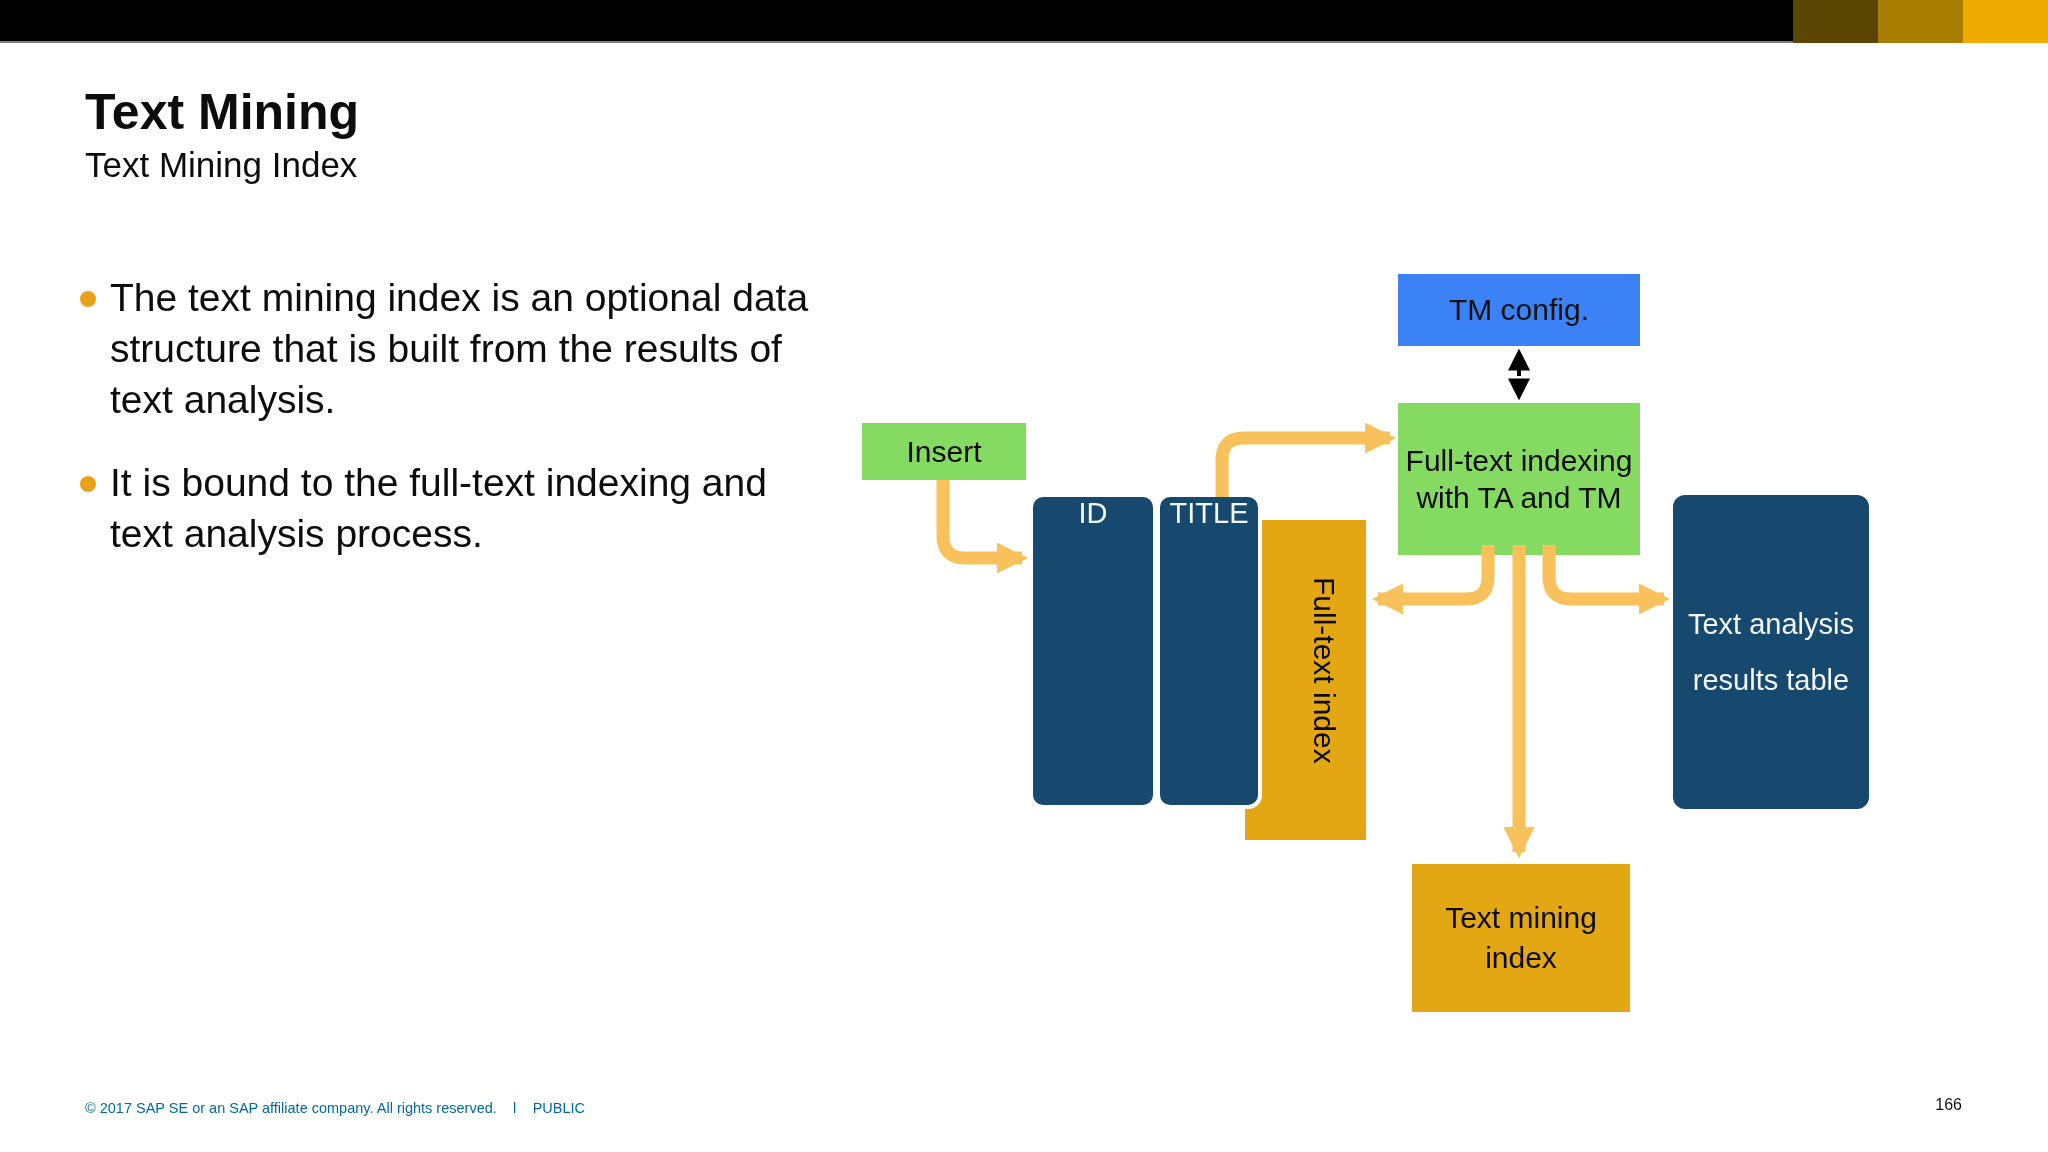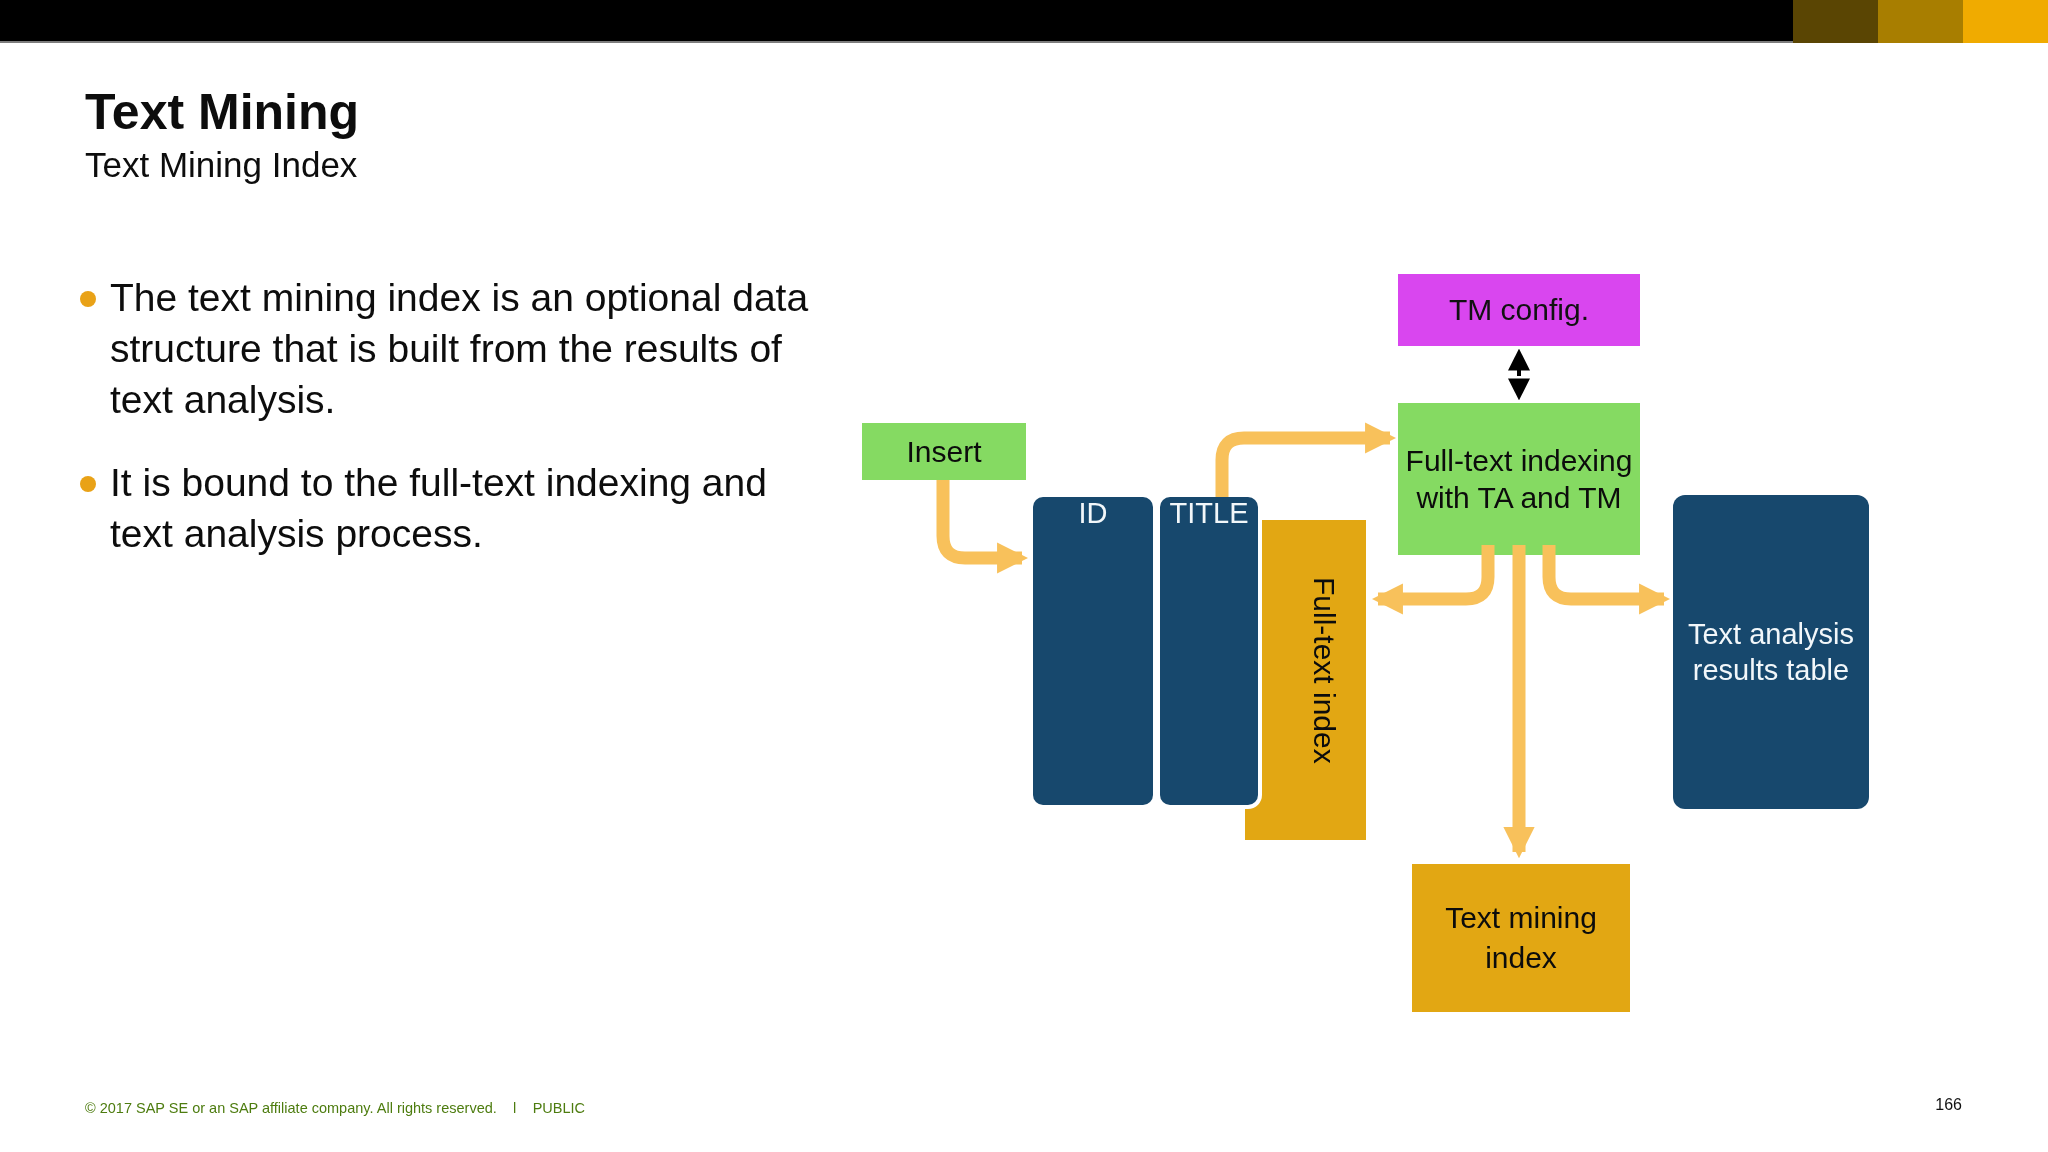--- a/index.html
+++ b/index.html
@@ -17,39 +17,39 @@
   .title{position:absolute;left:85px;top:84px;font-size:50px;font-weight:bold;color:#0d0d0d;line-height:56px;}
   .subtitle{position:absolute;left:85px;top:144px;font-size:35px;color:#0d0d0d;line-height:42px;}
   
   .bullets{position:absolute;left:80px;top:272px;width:760px;}
   .bullet-row{display:flex;align-items:flex-start;margin-bottom:32px;}
   .bullet-dot{flex:0 0 16px;width:16px;height:16px;border-radius:50%;background:#e9a217;margin:19px 14px 0 0;}
   .bullet-text{font-size:39px;line-height:51px;color:#0d0d0d;width:726px;}
   
   .diagram{position:absolute;left:0;top:0;width:2048px;height:1152px;}
   .dbox{position:absolute;display:flex;align-items:center;justify-content:center;text-align:center;box-sizing:border-box;}
-  .tm-config{left:1398px;top:274px;width:242px;height:72px;background:#d946ef;color:#111;font-size:30px;}
+  .tm-config{left:1398px;top:274px;width:242px;height:72px;background:#3b82f6;color:#111;font-size:30px;}
   .green-main{left:1398px;top:403px;width:242px;height:152px;background:#85da62;color:#0c0c0c;font-size:30px;line-height:37px;}
   .insert{left:862px;top:423px;width:164px;height:57px;background:#85da62;color:#0c0c0c;font-size:30px;}
   .ft-index{left:1245px;top:520px;width:121px;height:320px;background:#e2a713;z-index:1;}
   .ft-index-label{position:absolute;left:1282px;top:535px;width:84px;height:270px;z-index:3;
     display:flex;align-items:center;justify-content:center;
     writing-mode:vertical-rl;text-orientation:mixed;font-size:30px;color:#0c0c0c;}
   .col{position:absolute;top:497px;height:308px;background:#17486d;border-radius:10px;
     box-shadow:0 0 0 4px #ffffff;z-index:2;display:flex;justify-content:center;align-items:flex-start;
     color:#f2f7fa;font-size:29px;box-sizing:border-box;}
   .id-col{left:1033px;width:120px;}
   .title-col{left:1160px;width:98px;}
   .ta-results{left:1673px;top:495px;width:196px;height:314px;background:#17486d;border-radius:12px;
-    color:#f2f7fa;font-size:29px;line-height:36px;z-index:2;padding:0 14px;}
+    color:#f2f7fa;font-size:29px;line-height:56px;z-index:2;padding:0 14px;}
   .tm-index{left:1412px;top:864px;width:218px;height:148px;background:#e2a713;color:#0c0c0c;
     font-size:30px;line-height:40px;z-index:2;padding:0 8px;}
   .arrows{position:absolute;left:0;top:0;z-index:4;pointer-events:none;}
   
-  .footer-left{position:absolute;left:85px;top:1100px;font-size:14.5px;color:#4d7c0f;}
+  .footer-left{position:absolute;left:85px;top:1100px;font-size:14.5px;color:#0369a1;}
   .footer-left .sep{margin:0 12px;}
   .page-num{position:absolute;right:86px;top:1096px;font-size:16px;color:#111;}
 </style>
 </head>
 <body>
 
 <div class="slide">
 
   <div class="topbar">
     <div class="accent a1"></div>

